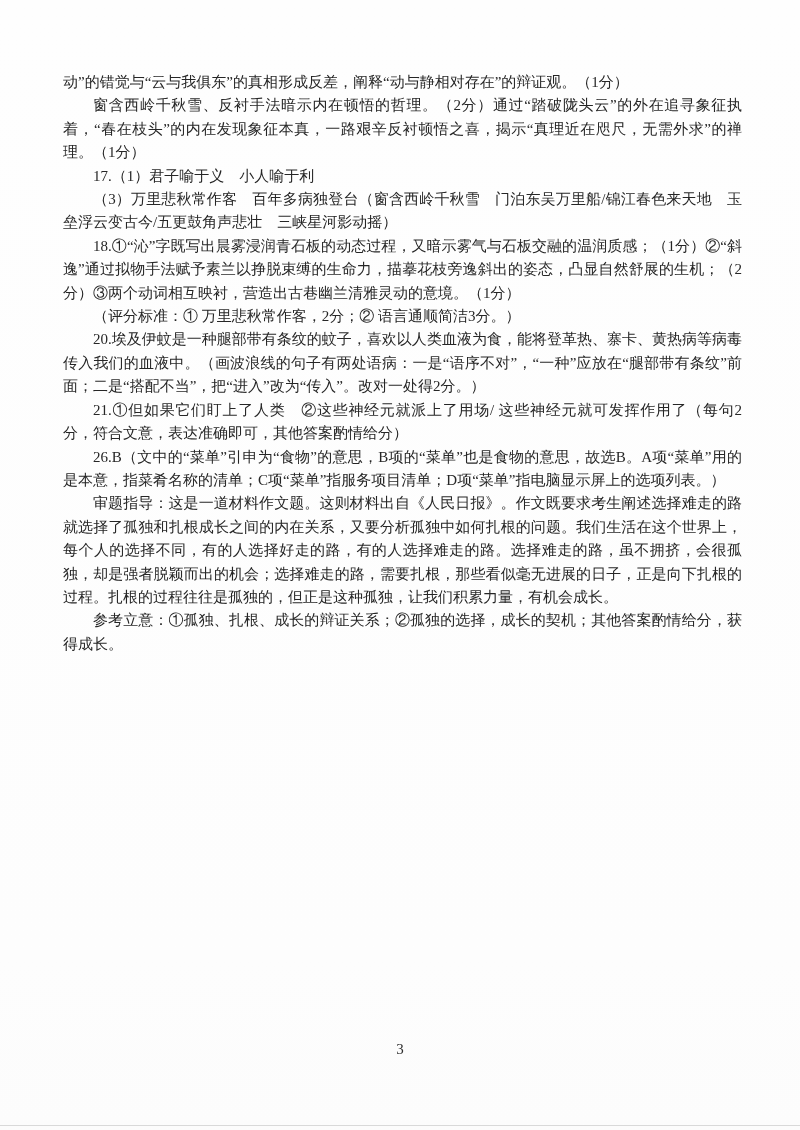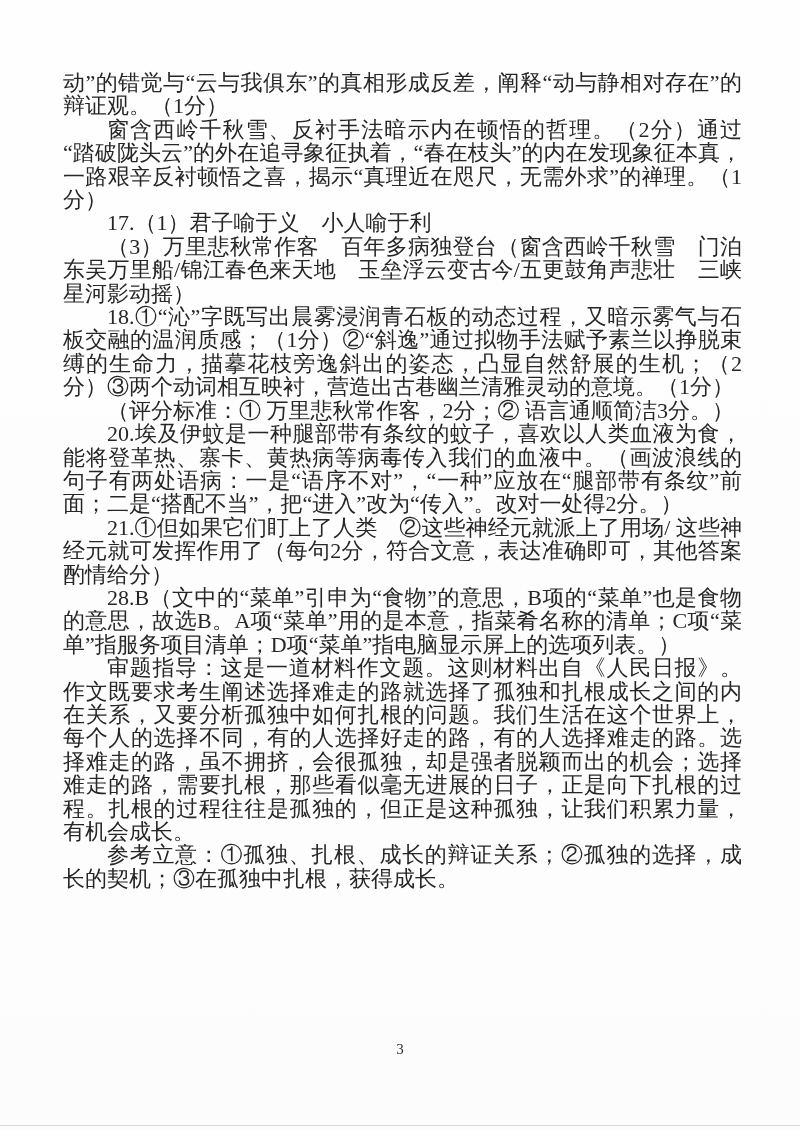--- a/index.html
+++ b/index.html
@@ -17,21 +17,21 @@
     position: absolute;
     inset: 0;
     background: linear-gradient(180deg, #fefefe 0%, #fdfdfd 85%, #fcfcfc 100%);
   }
   .content {
     position: absolute;
     left: 63px;
     top: 71px;
     width: 679px;
     font-family: "Liberation Serif", "DejaVu Serif", serif;
-    font-size: 22px;
+    font-size: 15px;
     line-height: 23.4px;
     color: #262626;
     text-align: justify;
     filter: blur(0.3px);
   }
   .content p {
     margin: 0;
     padding: 0;
     text-indent: 2em;
   }
@@ -64,20 +64,20 @@
 <div class="page">
   <div class="content">
     <p class="no-indent">动”的错觉与“云与我俱东”的真相形成反差，阐释“动与静相对存在”的辩证观。（1分）</p>
     <p>窗含西岭千秋雪、反衬手法暗示内在顿悟的哲理。（2分）通过“踏破陇头云”的外在追寻象征执着，“春在枝头”的内在发现象征本真，一路艰辛反衬顿悟之喜，揭示“真理近在咫尺，无需外求”的禅理。（1分）</p>
     <p>17.（1）君子喻于义　小人喻于利</p>
     <p>（3）万里悲秋常作客　百年多病独登台（窗含西岭千秋雪　门泊东吴万里船/锦江春色来天地　玉垒浮云变古今/五更鼓角声悲壮　三峡星河影动摇）</p>
     <p>18.①“沁”字既写出晨雾浸润青石板的动态过程，又暗示雾气与石板交融的温润质感；（1分）②“斜逸”通过拟物手法赋予素兰以挣脱束缚的生命力，描摹花枝旁逸斜出的姿态，凸显自然舒展的生机；（2分）③两个动词相互映衬，营造出古巷幽兰清雅灵动的意境。（1分）</p>
     <p>（评分标准：① 万里悲秋常作客，2分；② 语言通顺简洁3分。）</p>
     <p>20.埃及伊蚊是一种腿部带有条纹的蚊子，喜欢以人类血液为食，能将登革热、寨卡、黄热病等病毒传入我们的血液中。（画波浪线的句子有两处语病：一是“语序不对”，“一种”应放在“腿部带有条纹”前面；二是“搭配不当”，把“进入”改为“传入”。改对一处得2分。）</p>
     <p>21.①但如果它们盯上了人类　②这些神经元就派上了用场/ 这些神经元就可发挥作用了（每句2分，符合文意，表达准确即可，其他答案酌情给分）</p>
-    <p>28.B（文中的“菜单”引申为“食物”的意思，B项的“菜单”也是食物的意思，故选B。A项“菜单”用的是本意，指菜肴名称的清单；C项“菜单”指服务项目清单；D项“菜单”指电脑显示屏上的选项列表。）</p>
+    <p>26.B（文中的“菜单”引申为“食物”的意思，B项的“菜单”也是食物的意思，故选B。A项“菜单”用的是本意，指菜肴名称的清单；C项“菜单”指服务项目清单；D项“菜单”指电脑显示屏上的选项列表。）</p>
     <p>审题指导：这是一道材料作文题。这则材料出自《人民日报》。作文既要求考生阐述选择难走的路就选择了孤独和扎根成长之间的内在关系，又要分析孤独中如何扎根的问题。我们生活在这个世界上，每个人的选择不同，有的人选择好走的路，有的人选择难走的路。选择难走的路，虽不拥挤，会很孤独，却是强者脱颖而出的机会；选择难走的路，需要扎根，那些看似毫无进展的日子，正是向下扎根的过程。扎根的过程往往是孤独的，但正是这种孤独，让我们积累力量，有机会成长。</p>
-    <p>参考立意：①孤独、扎根、成长的辩证关系；②孤独的选择，成长的契机；③在孤独中扎根，获得成长。</p>
+    <p>参考立意：①孤独、扎根、成长的辩证关系；②孤独的选择，成长的契机；其他答案酌情给分，获得成长。</p>
   </div>
 
   <div class="page-num">3</div>
   <div class="bottom-line"></div>
 </div>
 
 </body></html>

